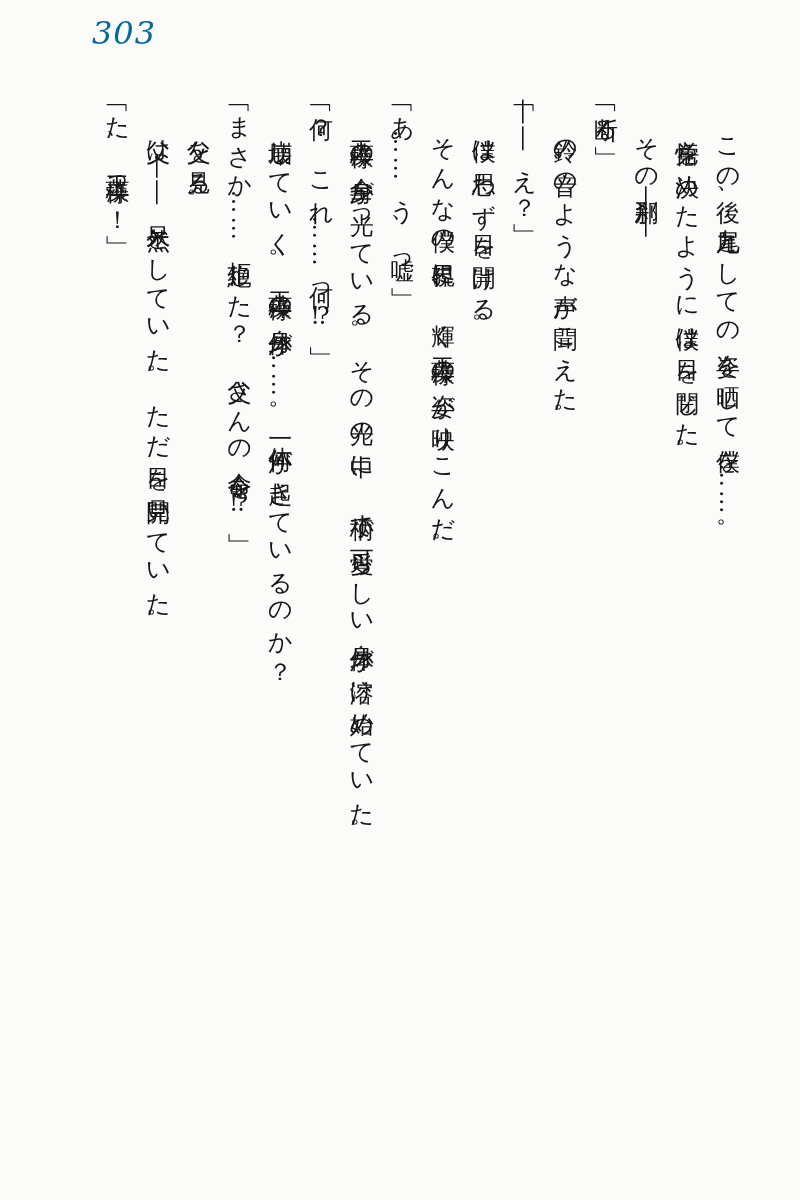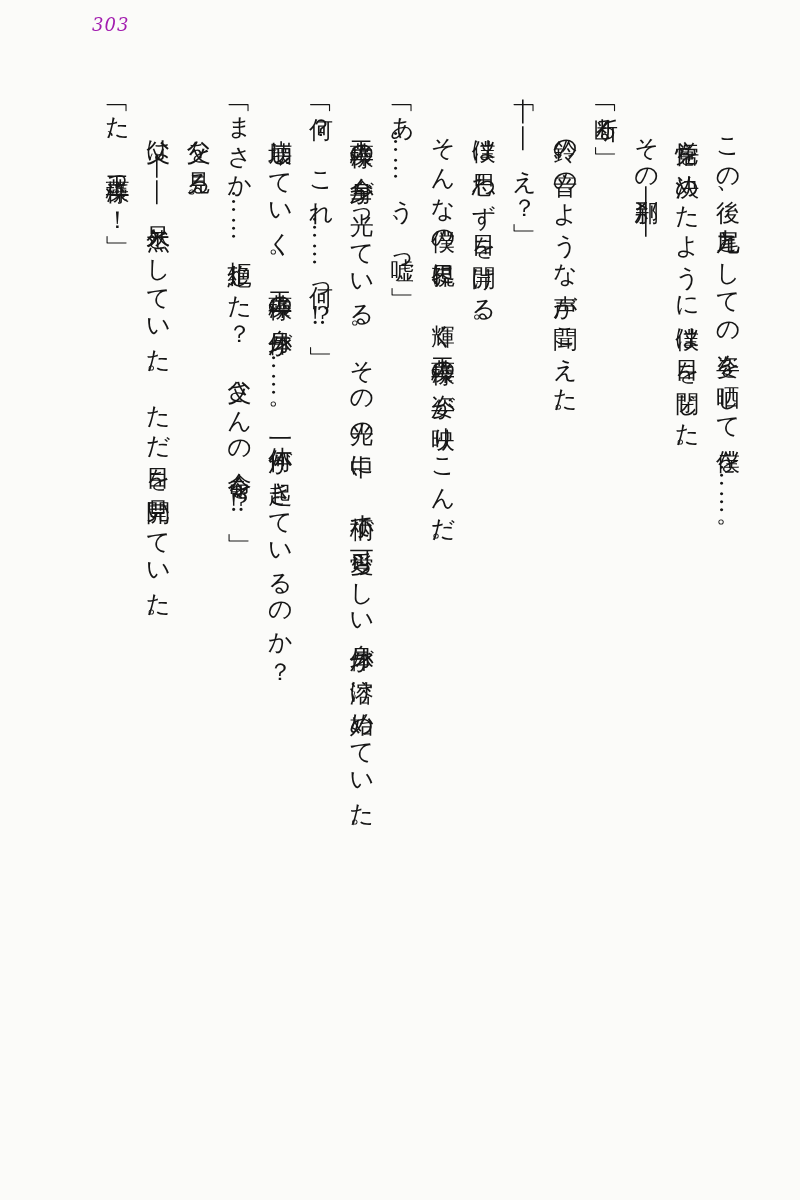--- a/index.html
+++ b/index.html
@@ -12,23 +12,23 @@
     position: relative;
     background: #fbfbf9;
     overflow: hidden;
     font-family: "DejaVu Serif", "Liberation Serif", serif;
   }
   
   .page-number {
     position: absolute;
     top: 14px;
     left: 92px;
-    font-size: 18px;
+    font-size: 32px;
     font-style: italic;
-    color: #a21caf;
+    color: #0369a1;
     letter-spacing: 1px;
   }
   
   .text-block {
     position: absolute;
     top: 97px;
     right: 52px;
     height: 1014px;
     writing-mode: vertical-rl;
     text-orientation: mixed;

